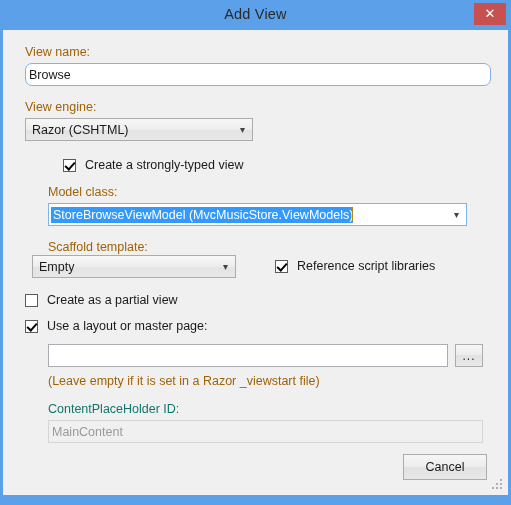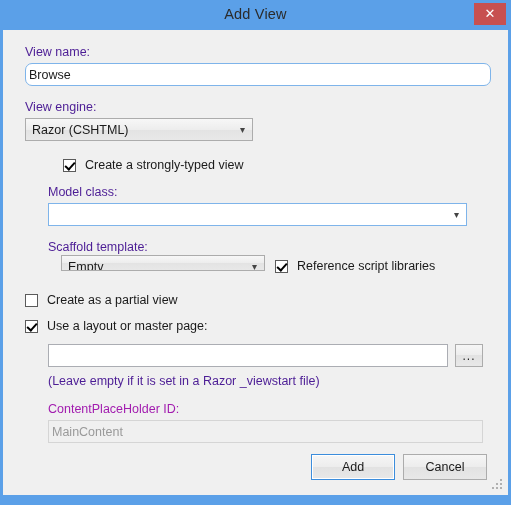--- a/index.html
+++ b/index.html
@@ -86,24 +86,24 @@
     top: 414px;
     width: 505px;
     height: 51px;
     background: #f0f0f0;
   }
 
   
   .lbl {
     position: absolute;
     font-size: 12.5px;
-    color: #4c1d95;
+    color: #a16207;
     white-space: nowrap;
   }
-  .lbl.disabled { color: #a21caf; }
+  .lbl.disabled { color: #0f766e; }
 
   
   .textbox {
     position: absolute;
     box-sizing: border-box;
     background: #ffffff;
     border: 1px solid #abadb3;
     font-family: "Liberation Sans", sans-serif;
     font-size: 12.5px;
     color: #1a1a1a;
@@ -265,25 +265,26 @@
         <span class="arrow">▾</span>
       </div>
 
       <div class="cb-row" style="left:22px; top:128px;padding-left:38px;">
         <span class="cb-box checked"></span>
         <span class="cb-label">Create a strongly-typed view</span>
       </div>
 
       <div class="lbl" style="left:45px; top:155px;">Model class:</div>
       <div class="combo editable" style="left:45px; top:173px; width:419px; height:23px;">
+        <span class="combo-text"><span class="sel">StoreBrowseViewModel (MvcMusicStore.ViewModels)</span><span class="caret"></span></span>
         <span class="arrow">▾</span>
       </div>
 
       <div class="lbl" style="left:45px; top:210px;">Scaffold template:</div>
-      <div class="combo" style="left:58px; top:225px; width:204px; height:16px;">
+      <div class="combo" style="left:29px; top:225px; width:204px; height:23px;">
         <span class="combo-text">Empty</span>
         <span class="arrow">▾</span>
       </div>
 
       <div class="cb-row" style="left:272px; top:229px;">
         <span class="cb-box checked"></span>
         <span class="cb-label">Reference script libraries</span>
       </div>
 
       <div class="cb-row" style="left:22px; top:263px;">
@@ -299,21 +300,20 @@
       <input class="textbox" type="text" style="left: 45px; top: 314px; width: 400px; height: 23px;" value="">
       <button class="btn ellipsis" style="left:452px; top:314px; width:28px; height:23px;">...</button>
 
       <div class="lbl" style="left:45px; top:344px;">(Leave empty if it is set in a Razor _viewstart file)</div>
 
       <div class="lbl disabled" style="left:45px; top:372px;">ContentPlaceHolder ID:</div>
       <input class="textbox disabled" type="text" disabled="" style="left: 45px; top: 390px; width: 435px; height: 23px;" value="MainContent">
     </div>
 
     <div class="footer">
-      <button class="btn default" style="left:308px; top:10px; width:84px; height:26px;">Add</button>
       <button class="btn" style="left:400px; top:10px; width:84px; height:26px;">Cancel</button>
 
       <div class="grip">
         <i style="left:8px; top:0px;"></i>
         <i style="left:4px; top:4px;"></i>
         <i style="left:8px; top:4px;"></i>
         <i style="left:0px; top:8px;"></i>
         <i style="left:4px; top:8px;"></i>
         <i style="left:8px; top:8px;"></i>
       </div>

